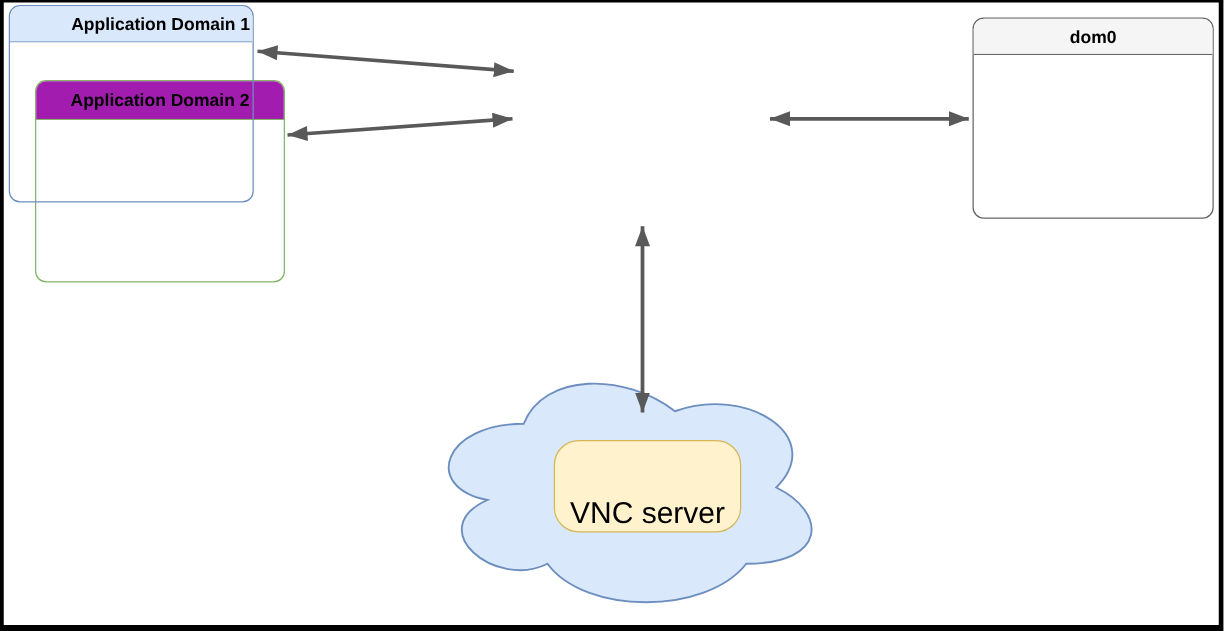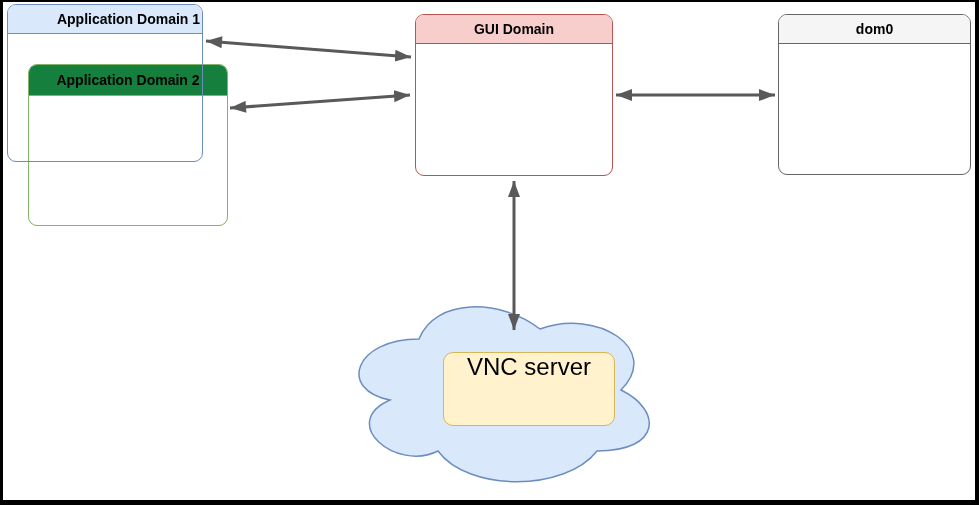--- a/index.html
+++ b/index.html
@@ -48,21 +48,21 @@
   #app1 {
     left: 7px; top: 4px; width: 196px; height: 158px;
     border-color: #6c8ebf; background: transparent; z-index: 6;
   }
   #app1 .hdr { background: #dae8fc; border-bottom-color: #6c8ebf; padding-left: 47px; }
   
   #app2 {
     left: 28px; top: 64px; width: 200px; height: 162px;
     border-color: #82b366; z-index: 4;
   }
-  #app2 .hdr { height: 31px; line-height: 31px; background: #15803d; border-bottom-color: #82b366; }
+  #app2 .hdr { height: 31px; line-height: 31px; background: #a21caf; border-bottom-color: #82b366; }
   
   #gui {
     left: 415px; top: 14px; width: 198px; height: 162px;
     border-color: #b85450; z-index: 4;
   }
   #gui .hdr { background: #f8cecc; border-bottom-color: #b85450; }
   
   #dom0 {
     left: 778px; top: 14px; width: 193px; height: 161px;
     border-color: #666666; z-index: 4;
@@ -72,27 +72,27 @@
   #cloud-svg {
     position: absolute;
     left: 338px; top: 288px;
     width: 324px; height: 204px;
     overflow: visible;
     z-index: 3;
   }
   
   #vnc {
     position: absolute;
-    left: 443px; top: 352px; width: 172px; height: 74px;
+    left: 443px; top: 352px; width: 150px; height: 74px;
     background: #fff2cc;
     border: 1px solid #d6b656;
-    border-radius: 10px;
+    border-radius: 20px;
     box-sizing: border-box;
     display: flex;
-    align-items: flex-start;
+    align-items: flex-end;
     justify-content: center;
     font-size: 24px;
     color: #000000;
     z-index: 5;
   }
   
   #arrows {
     position: absolute;
     left: 0; top: 0;
     width: 979px; height: 505px;
@@ -107,23 +107,20 @@
 <div class="canvas">
 
   <div class="node" id="app2">
     <div class="hdr">Application Domain 2</div>
   </div>
 
   <div class="node" id="app1">
     <div class="hdr">Application Domain 1</div>
   </div>
 
-  <div class="node" id="gui">
-    <div class="hdr">GUI Domain</div>
-  </div>
 
   <div class="node" id="dom0">
     <div class="hdr">dom0</div>
   </div>
 
   <svg id="cloud-svg" viewBox="0 0 324 204">
     <path d="M 81,51
          C 16,51 0,102 52,112
          C 0,135 58,184 100,163
          C 130,204 227,204 259,163

